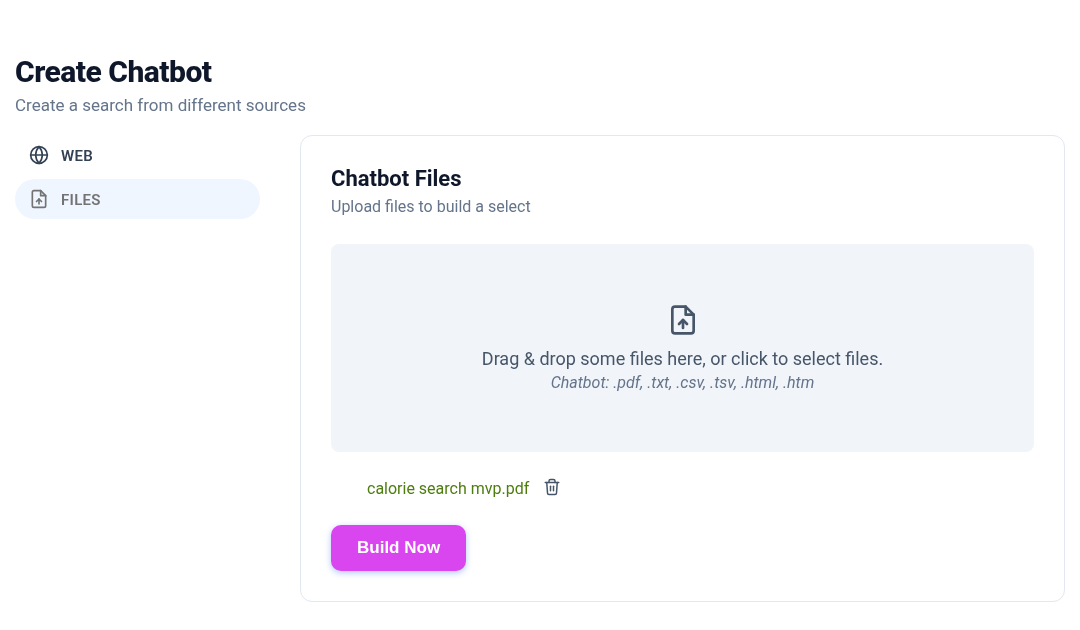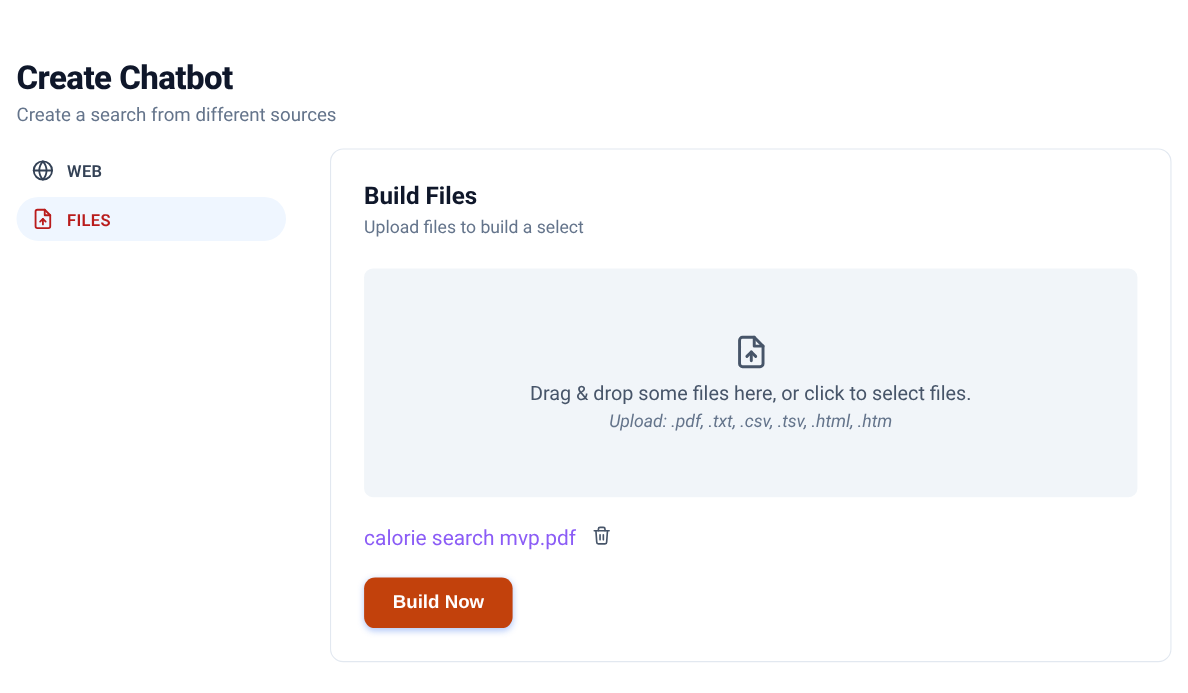--- a/index.html
+++ b/index.html
@@ -44,21 +44,21 @@
       border-radius: 999px;
       cursor: pointer;
       font-size: 15px;
       font-weight: 600;
       color: #334155;
       margin-bottom: 4px;
       letter-spacing: 0.3px;
     }
     .sidebar-item.active {
       background: #eff6ff;
-      color: #b91c1c;
+      color: #737373;
     }
     .sidebar-item .icon {
       width: 20px;
       height: 20px;
       display: flex;
       align-items: center;
       justify-content: center;
     }
     .main-panel {
       flex: 1;
@@ -104,34 +104,35 @@
       font-style: italic;
       color: #64748b;
     }
     .file-row {
       display: flex;
       align-items: center;
       gap: 12px;
       margin-bottom: 24px;
     }
     .file-name {
-      font-size: 19px;
-      color: #8b5cf6;
+      font-size: 16px;
+      color: #4d7c0f;
+      margin-left: 36px;
     }
     .delete-btn {
       background: none;
       border: none;
       cursor: pointer;
       color: #475569;
       padding: 2px;
       display: flex;
       align-items: center;
     }
     .build-btn {
-      background: #c2410c;
+      background: #d946ef;
       color: #ffffff;
       border: none;
       border-radius: 10px;
       padding: 13px 26px;
       font-size: 17px;
       font-weight: 600;
       cursor: pointer;
       box-shadow: 0 2px 6px rgba(37, 99, 235, 0.35);
     }
   </style>
@@ -163,34 +164,34 @@
           <polyline points="14 2 14 8 20 8"></polyline>
           <line x1="12" y1="18" x2="12" y2="12"></line>
           <polyline points="9 15 12 12 15 15"></polyline>
         </svg>
       </span>
       <span>FILES</span>
     </div>
   </div>
 
   <div class="main-panel">
-    <h2 class="panel-title">Build Files</h2>
+    <h2 class="panel-title">Chatbot Files</h2>
     <p class="panel-subtitle">Upload files to build a select</p>
 
     <div class="dropzone">
       <span class="dropzone-icon">
         <svg viewBox="0 0 24 24" width="32" height="32" fill="none" stroke="currentColor" stroke-width="2" stroke-linecap="round" stroke-linejoin="round">
           <path d="M14 2H6a2 2 0 0 0-2 2v16a2 2 0 0 0 2 2h12a2 2 0 0 0 2-2V8z"></path>
           <polyline points="14 2 14 8 20 8"></polyline>
           <line x1="12" y1="18" x2="12" y2="12"></line>
           <polyline points="9 15 12 12 15 15"></polyline>
         </svg>
       </span>
       <div class="dropzone-text">Drag &amp; drop some files here, or click to select files.</div>
-      <div class="dropzone-accepts">Upload: .pdf, .txt, .csv, .tsv, .html, .htm</div>
+      <div class="dropzone-accepts">Chatbot: .pdf, .txt, .csv, .tsv, .html, .htm</div>
     </div>
 
     <div class="file-row">
       <span class="file-name">calorie search mvp.pdf</span>
       <button class="delete-btn">
         <span>
           <svg viewBox="0 0 24 24" width="18" height="18" fill="none" stroke="currentColor" stroke-width="2" stroke-linecap="round" stroke-linejoin="round">
             <polyline points="3 6 5 6 21 6"></polyline>
             <path d="M19 6l-1 14a2 2 0 0 1-2 2H8a2 2 0 0 1-2-2L5 6"></path>
             <path d="M10 11v6"></path>

